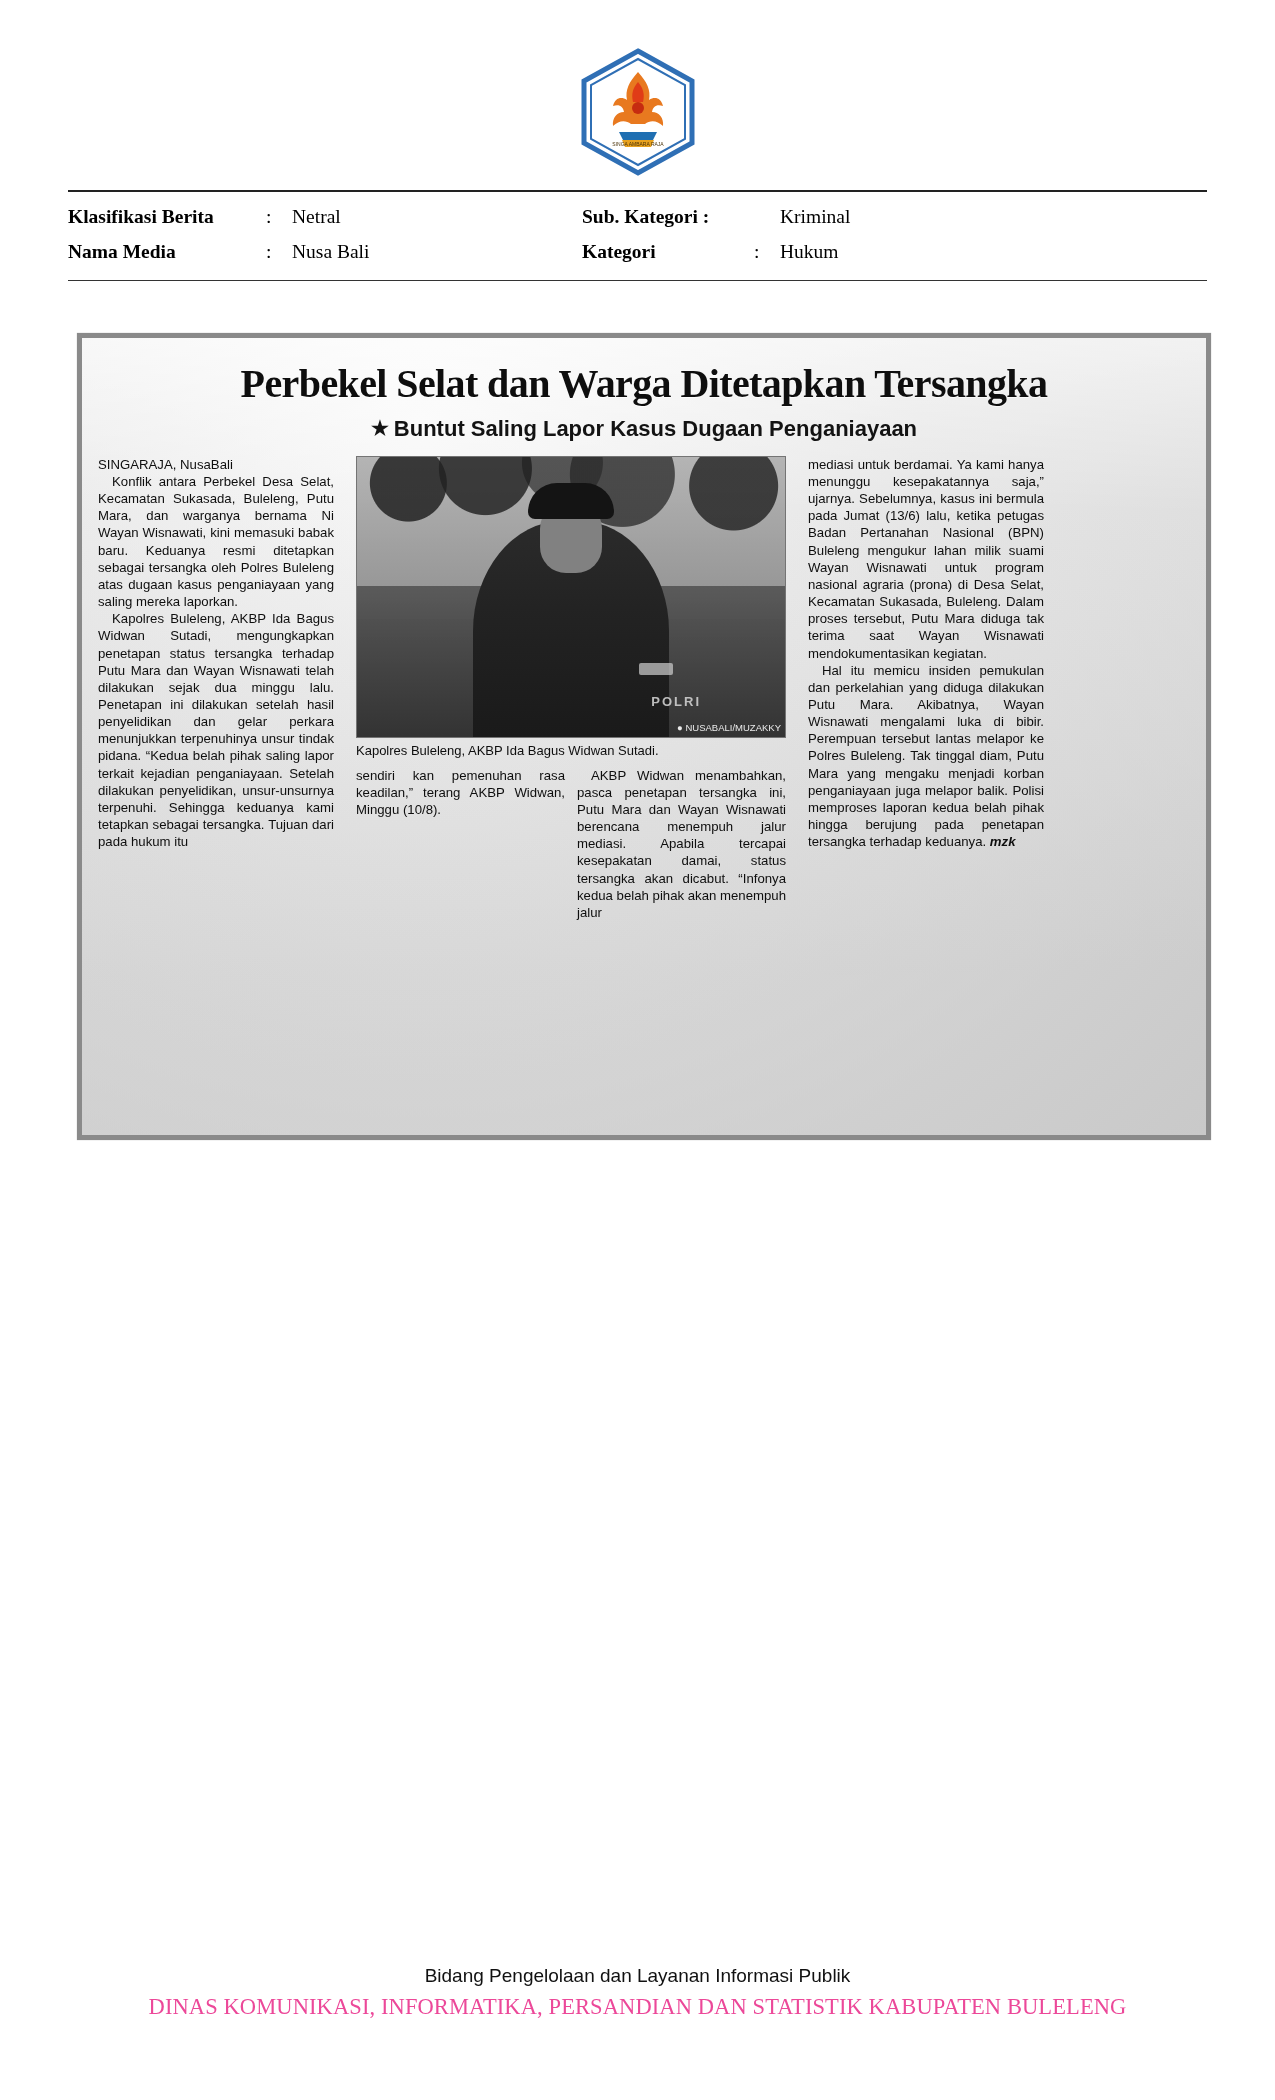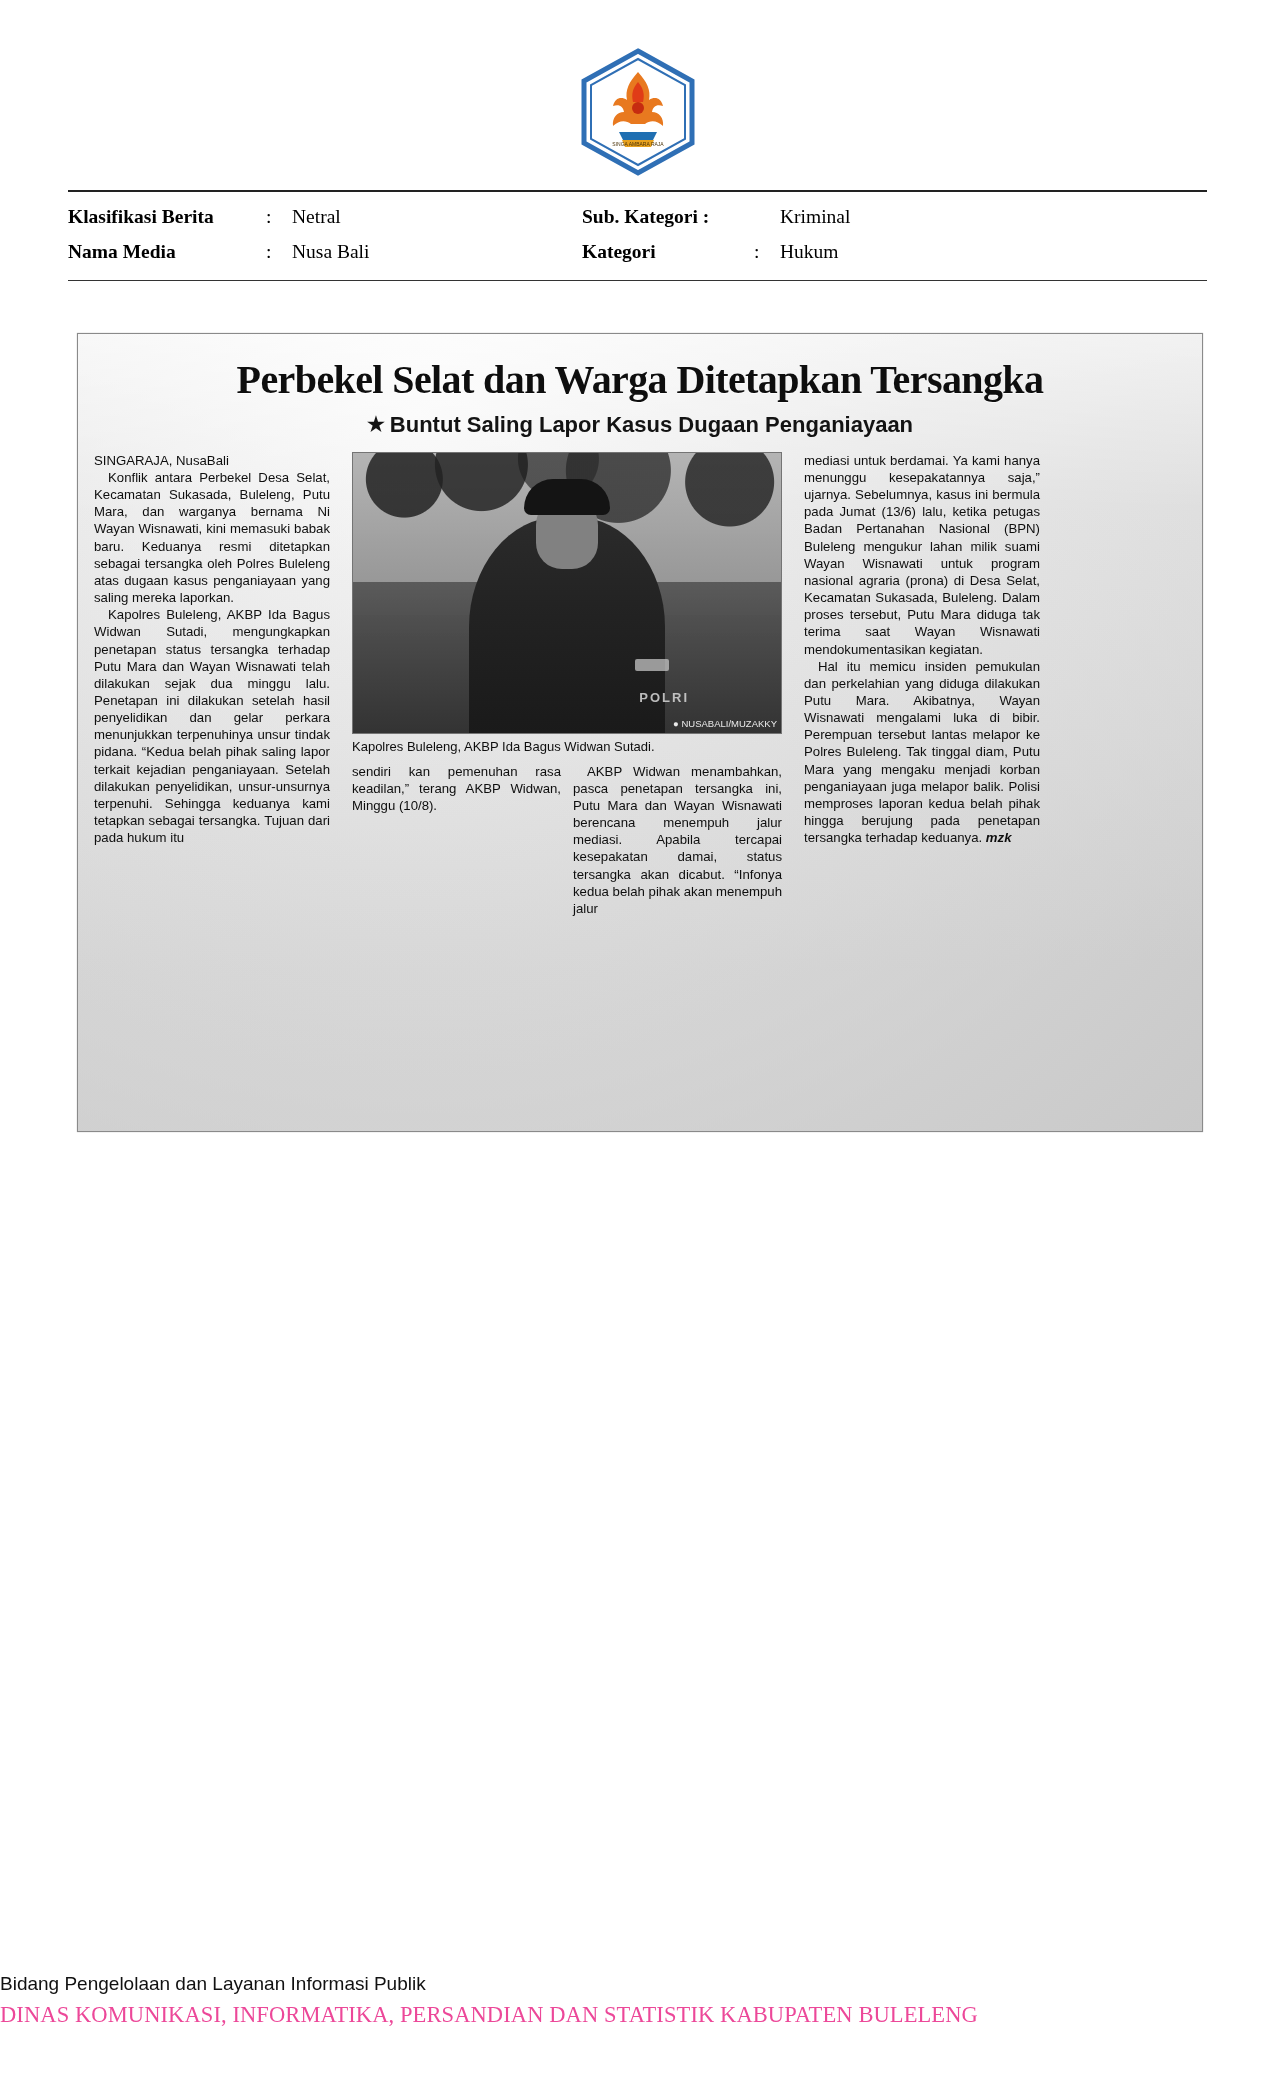--- a/index.html
+++ b/index.html
@@ -87,21 +87,21 @@
   }
   .meta .val2 { }
 
   
   .clip-area {
     margin-top: 52px;
     margin-left: 9px;
     width: 1124px;
     height: 797px;
     background: #dedbd6;
-    border: 1px solid #0ea5e9;
+    border: 5px solid #0ea5e9;
     position: relative;
     overflow: hidden;
     box-shadow: 0 0 1px rgba(0,0,0,.3);
     filter: grayscale(100%) contrast(104%);
   }
   .clip-inner {
     position: absolute;
     left: 0; top: 0; right: 0; bottom: 0;
     background:
       linear-gradient(180deg, rgba(255,255,255,0.55), rgba(255,255,255,0.10) 22%, rgba(0,0,0,0.04) 80%),
@@ -201,21 +201,21 @@
     top: 26px; width: 86px; height: 36px;
     background:#16181a;
     border-radius: 42px 42px 10px 10px;
   }
   .photo .badge {
     position:absolute; right: 112px; bottom: 62px;
     width: 34px; height: 12px; background:#c9c2b4; opacity:.75;
     border-radius:2px;
   }
   .photo .polri {
-    position:absolute; right: 92px; bottom: 26px;
+    position:absolute; right: 84px; bottom: 26px;
     font-family:"Liberation Sans", sans-serif;
     font-size: 13px; color:#d8d3c9; letter-spacing:2px; font-weight:700;
     opacity:.85;
   }
   .photo-credit {
     position:absolute; right: 4px; bottom: 2px;
     font-family:"Liberation Sans", sans-serif;
     font-size: 9.5px; color:#e9e6df;
   }
   .caption {
@@ -233,21 +233,22 @@
 
   .mzk {
     font-weight: bold;
     font-style: italic;
   }
 
   
   .footer {
     position: absolute;
     left: 0; right: 0;
-    bottom: 72px;
+    bottom: 80px;
+    text-align: center;
   }
   .footer .f1 {
     font-family: "Liberation Sans", sans-serif;
     font-size: 19px;
     color: #111;
     margin-bottom: 7px;
   }
   .footer .f2 {
     font-family: "Liberation Serif", serif;
     font-weight: normal;

